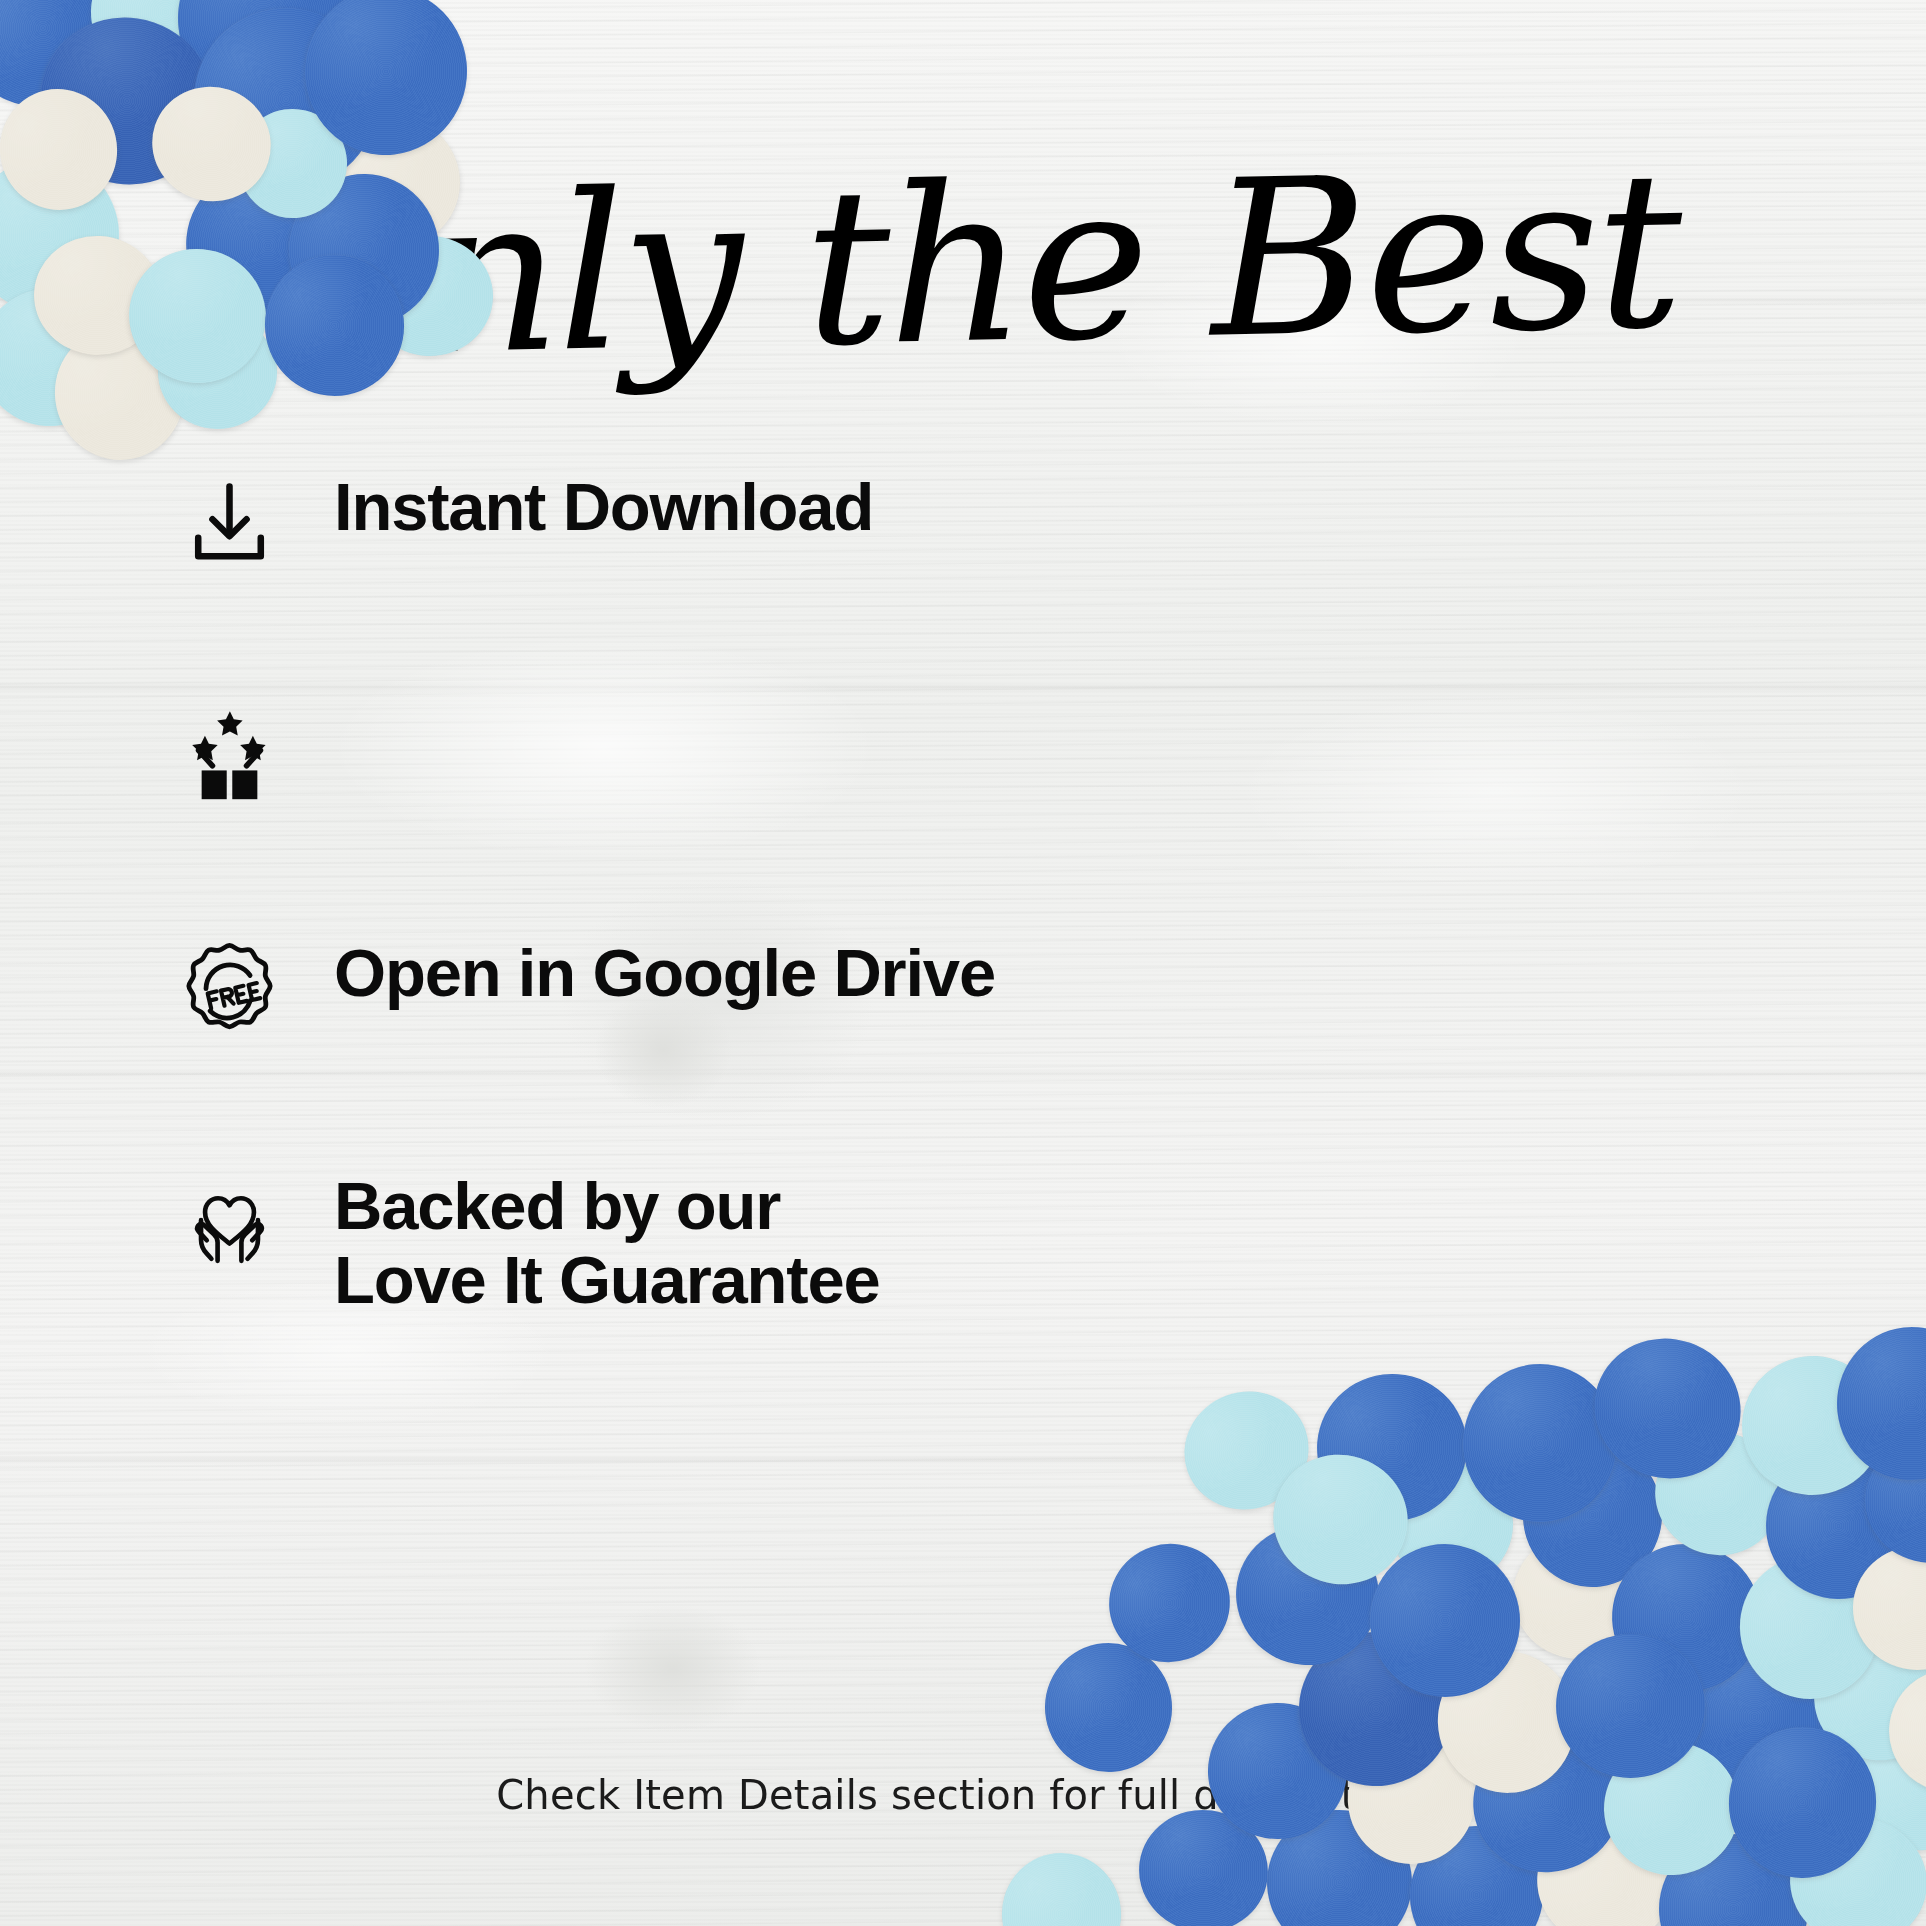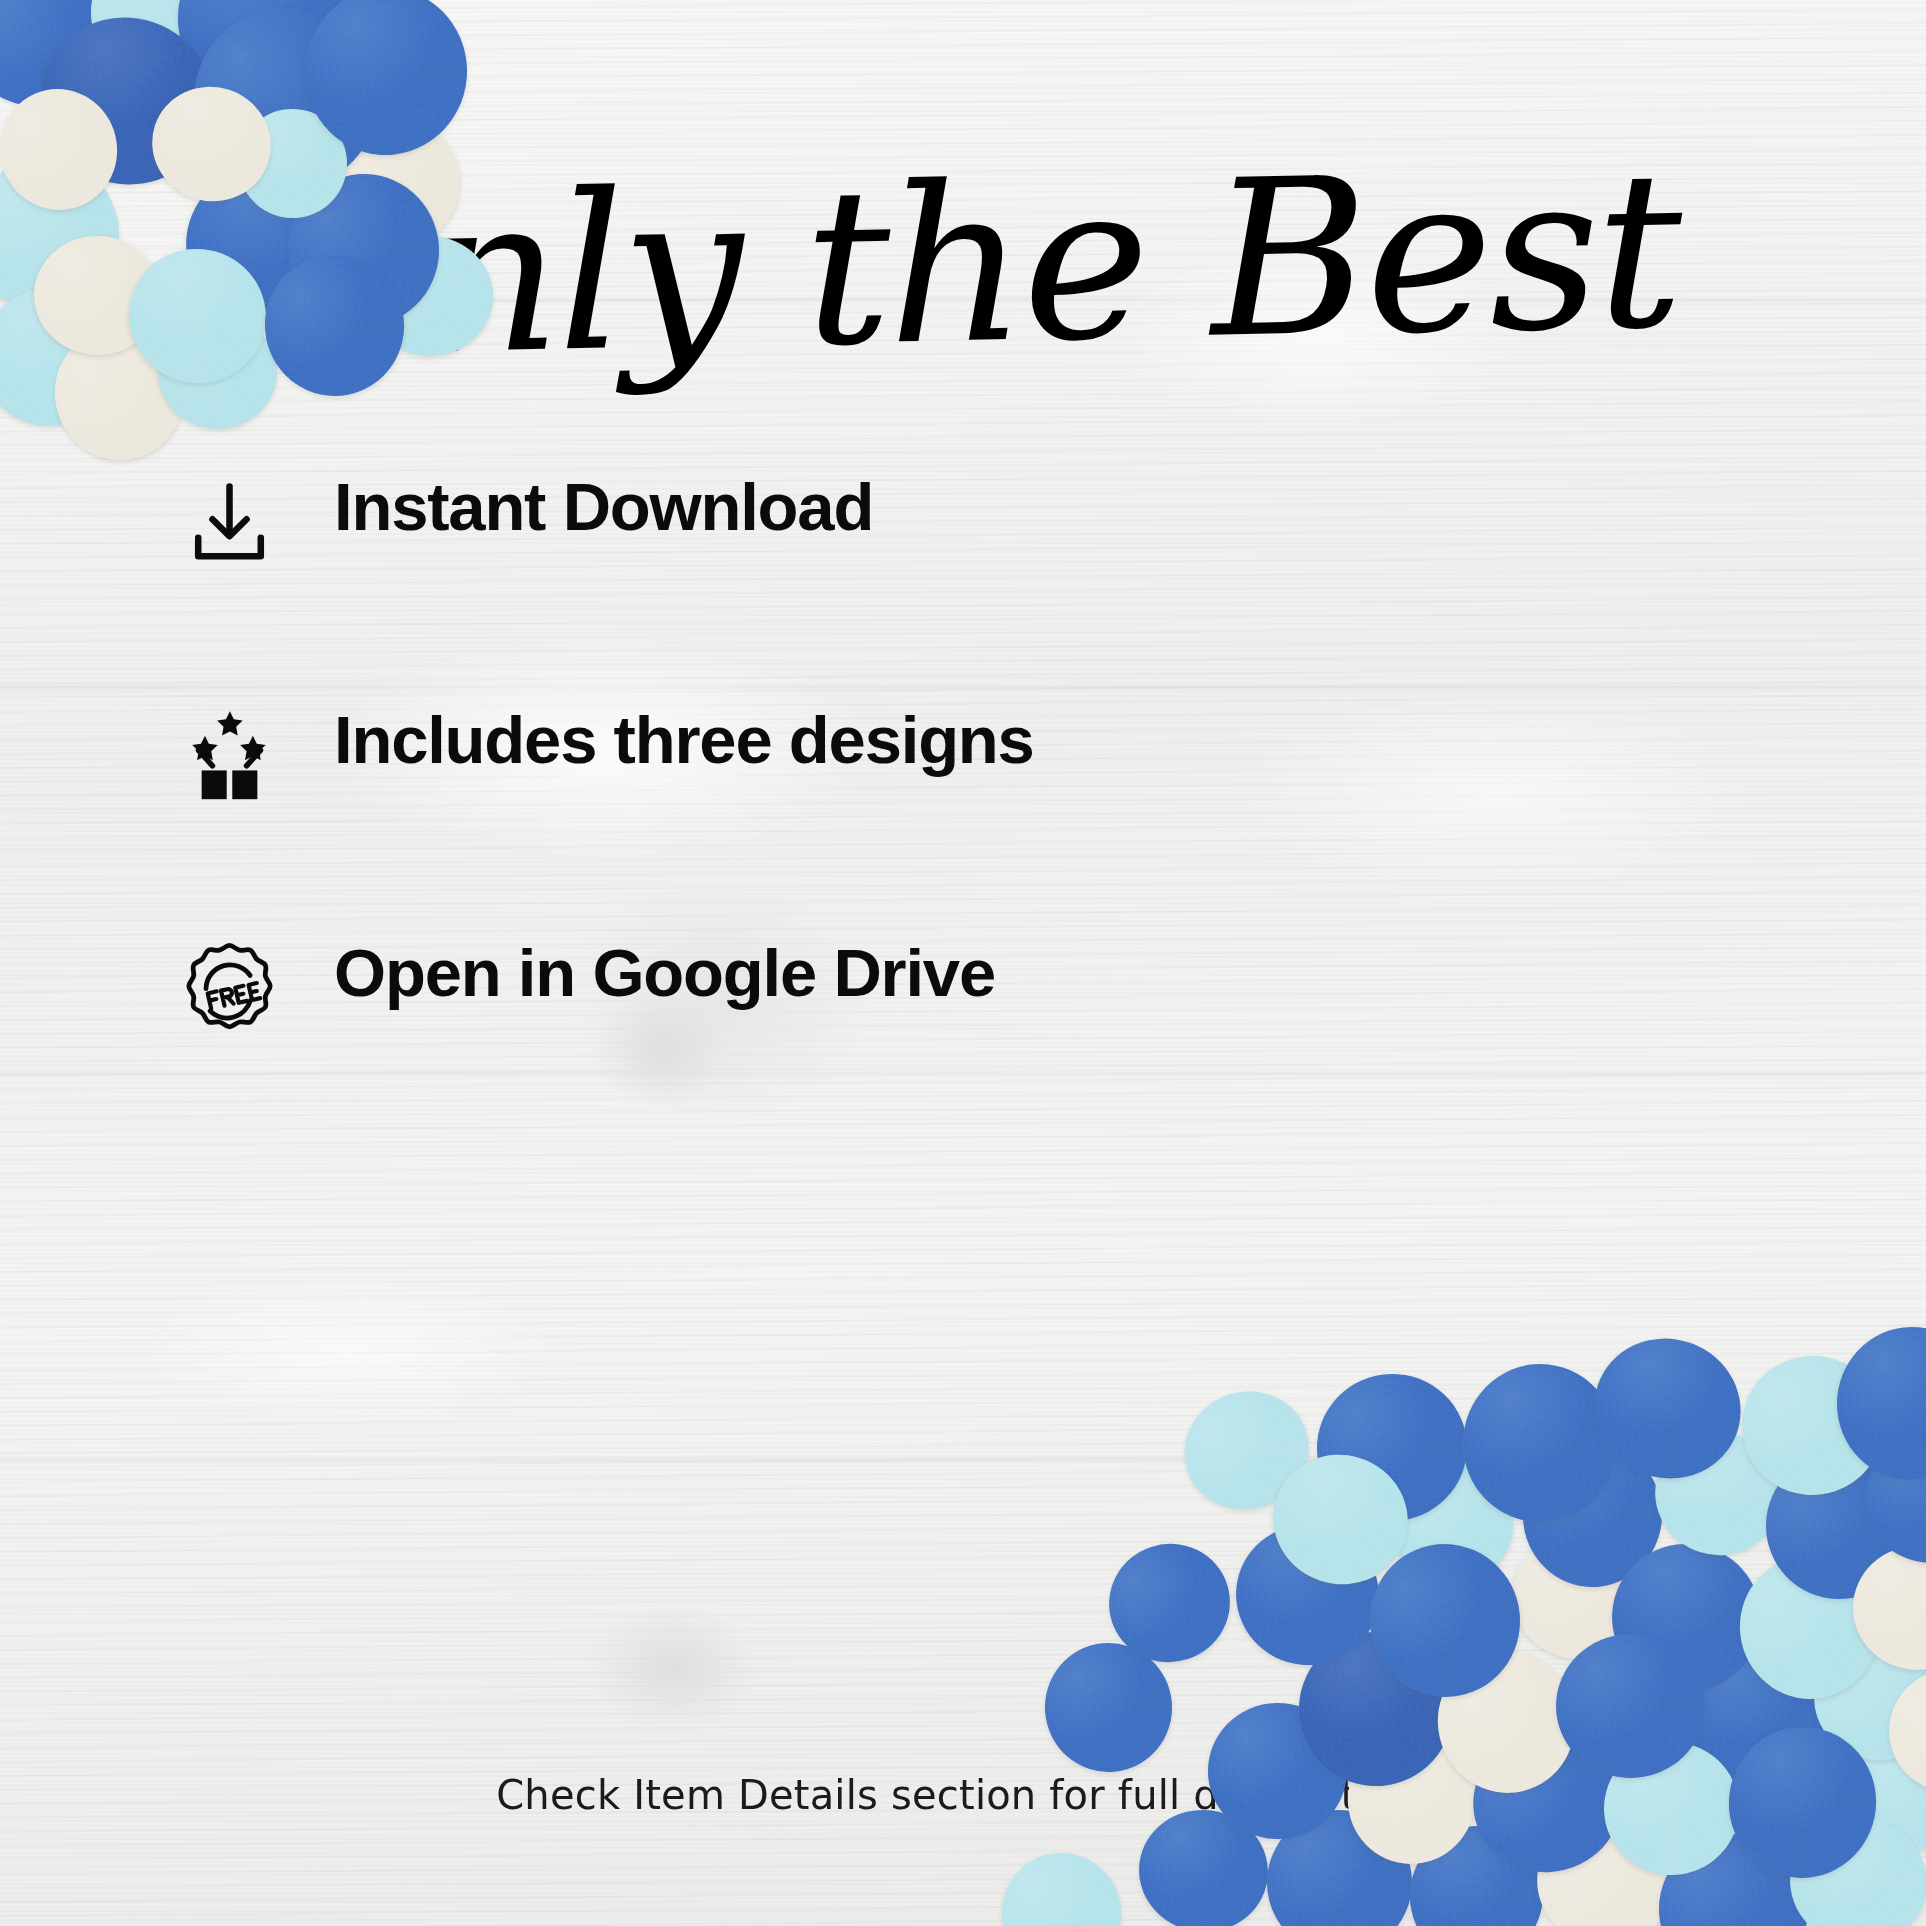--- a/index.html
+++ b/index.html
@@ -261,21 +261,20 @@
             <line x1="12" y1="28" x2="21" y2="38"></line>
             <line x1="52" y1="28" x2="43" y2="38"></line>
           </g>
 
           <g fill="#0b0b0b">
             <rect x="14" y="41" width="16.2" height="18.6"></rect>
             <rect x="33.8" y="41" width="16.2" height="18.6"></rect>
           </g>
         </svg>
       </span>
-      <span class="feature-label">Includes three designs</span>
     </div>
 
     <div class="feature-row">
       <span class="feature-icon">
         <svg width="99" height="99" viewBox="0 0 64 64" fill="none" stroke="#0b0b0b" stroke-width="3.1" stroke-linecap="round" stroke-linejoin="round">
 
           <path d="M32 3.5
                    c2.4 0 4.2 2.6 6.5 3.1 2.3 .5 5 -1 7 0 2 1 2.4 4.1 4 5.7 1.6 1.6 4.7 2 5.7 4 1 2 -.5 4.7 0 7 .5 2.3 3.1 4.1 3.1 6.5
                    c0 2.4 -2.6 4.2 -3.1 6.5 -.5 2.3 1 5 0 7 -1 2 -4.1 2.4 -5.7 4 -1.6 1.6 -2 4.7 -4 5.7 -2 1 -4.7 -.5 -7 0 -2.3 .5 -4.1 3.1 -6.5 3.1
                    c-2.4 0 -4.2 -2.6 -6.5 -3.1 -2.3 -.5 -5 1 -7 0 -2 -1 -2.4 -4.1 -4 -5.7 -1.6 -1.6 -4.7 -2 -5.7 -4 -1 -2 .5 -4.7 0 -7 -.5 -2.3 -3.1 -4.1 -3.1 -6.5
@@ -292,19 +291,49 @@
 
             <path d="M42.2 31.8 L36.8 31.8 L36.8 41.8 L42.2 41.8 M36.8 36.8 L41 36.8"></path>
 
             <path d="M51 32 L45.6 32 L45.6 42 L51 42 M45.6 37 L49.8 37"></path>
           </g>
         </svg>
       </span>
       <span class="feature-label">Open in Google Drive</span>
     </div>
 
+    <div class="feature-row">
+      <span class="feature-icon">
+        <svg width="99" height="99" viewBox="0 0 64 64" fill="none" stroke="#0b0b0b" stroke-width="3" stroke-linecap="round" stroke-linejoin="round">
+
+          <path d="M32 45.6
+                   C24.5 39.4 16.2 33.8 16.2 25.3
+                   c0 -5.2 3.9 -9 8.4 -9 3.6 0 6.1 2.2 7.4 4.6
+                   1.3 -2.4 3.8 -4.6 7.4 -4.6 4.5 0 8.4 3.8 8.4 9
+                   0 8.5 -8.3 14.1 -15.8 20.3 z"></path>
+
+          <path d="M24.3 56.8 L24.3 44.8
+                   c0 -2.1 -0.9 -3.7 -2.4 -5.1
+                   l-5.8 -5.6 c-1.5 -1.5 -3.4 -1.2 -4.3 -0.1
+                   -0.9 1.1 -0.8 2.7 0.3 3.9
+                   l5.2 5.6"></path>
+          <path d="M13.6 30.5 L13.6 43.1
+                   c0 3.5 1.4 6.5 3.6 8.9 l3.1 3.4"></path>
+
+          <path d="M39.7 56.8 L39.7 44.8
+                   c0 -2.1 0.9 -3.7 2.4 -5.1
+                   l5.8 -5.6 c1.5 -1.5 3.4 -1.2 4.3 -0.1
+                   0.9 1.1 0.8 2.7 -0.3 3.9
+                   l-5.2 5.6"></path>
+          <path d="M50.4 30.5 L50.4 43.1
+                   c0 3.5 -1.4 6.5 -3.6 8.9 l-3.1 3.4"></path>
+        </svg>
+      </span>
+      <span class="feature-label">Backed by our
+Love It Guarantee</span>
+    </div>
 
   </div>
 
   <div class="footnote">Check Item Details section for full description.</div>
 
 </div>
 
 
 </body></html>

